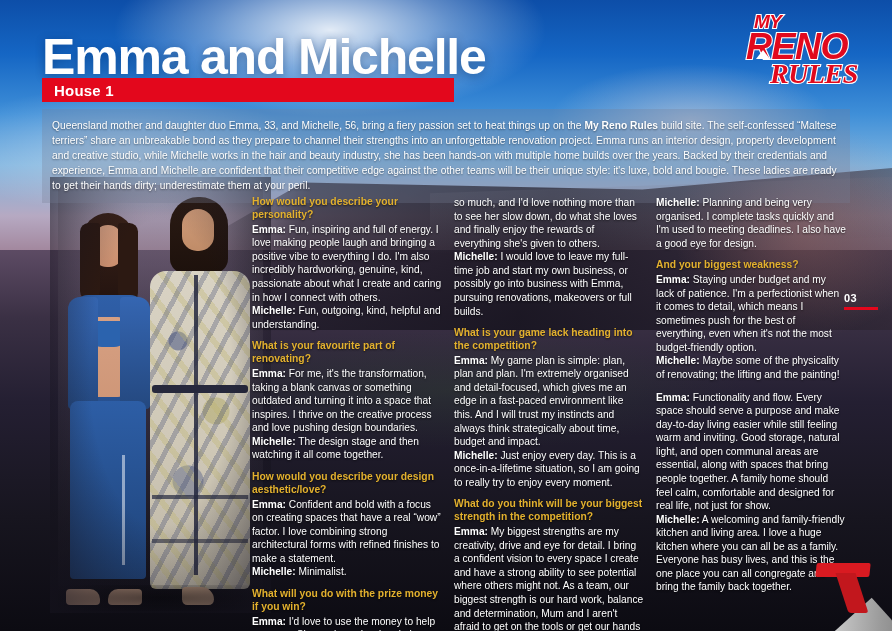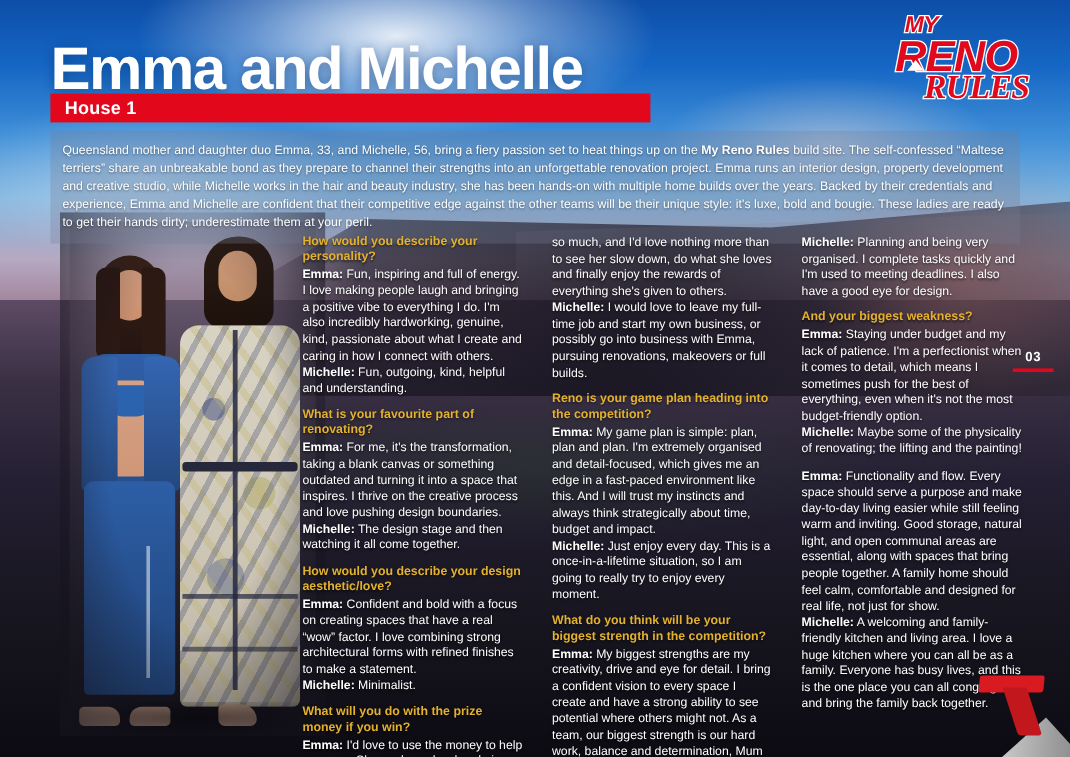--- a/index.html
+++ b/index.html
@@ -214,21 +214,21 @@
     font-weight: bold;
     color: #ffffff;
     letter-spacing: -1.2px;
     line-height: 1;
     text-shadow: 0 2px 10px rgba(0,40,90,0.45);
     white-space: nowrap;
   }
   .house-banner {
     position: absolute;
     left: 42px; top: 78px;
-    width: 500px; height: 24px;
+    width: 412px; height: 24px;
     background: #e3071c;
     display: flex;
     align-items: center;
   }
   .house-banner span {
     color: #fff;
     font-size: 15px;
     font-weight: bold;
     padding-left: 12px;
     letter-spacing: 0.2px;
@@ -278,21 +278,21 @@
     box-sizing: border-box;
   }
   .intro b { font-weight: bold; }
 
   
   .cols {
     position: absolute;
     left: 252px; top: 196px;
     width: 600px; height: 400px;
     display: flex;
-    gap: 24px;
+    gap: 12px;
   }
   .col { width: 190px; }
   .qa-block { margin-bottom: 9px; }
   .q {
     color: #e3b12e;
     font-weight: bold;
     font-size: 10.3px;
     line-height: 1.25;
     margin-bottom: 1px;
     text-shadow: 0 1px 2px rgba(0,0,0,0.6);
@@ -309,21 +309,21 @@
     color: #ffffff;
     font-size: 10.2px;
     line-height: 1.33;
     text-shadow: 0 1px 2px rgba(0,0,0,0.65);
   }
 
   
   .pageno {
     position: absolute;
     right: 14px; top: 292px;
-    text-align: center;
+    text-align: left;
   }
   .pageno .num {
     color: #ffffff;
     font-size: 11px;
     font-weight: bold;
     letter-spacing: 0.5px;
   }
   .pageno .rule {
     margin-top: 3px;
     width: 34px; height: 3px;
@@ -445,21 +445,21 @@
           <div class="q">What will you do with the prize money if you win?</div>
           <div class="a"><span class="who">Emma:</span><span> I'd love to use the money to help my mum. She works so hard and gives</span></div>
         </div>
       </div>
       <div class="col">
         <div class="cont">so much, and I'd love nothing more than to see her slow down, do what she loves and finally enjoy the rewards of everything she's given to others.</div>
         <div class="qa-block">
           <div class="a"><span class="who">Michelle:</span><span> I would love to leave my full-time job and start my own business, or possibly go into business with Emma, pursuing renovations, makeovers or full builds.</span></div>
         </div>
         <div class="qa-block">
-          <div class="q">Reno is your game plan heading into the competition?</div>
+          <div class="q">What is your game lack heading into the competition?</div>
           <div class="a"><span class="who">Emma:</span><span> My game plan is simple: plan, plan and plan. I'm extremely organised and detail-focused, which gives me an edge in a fast-paced environment like this. And I will trust my instincts and always think strategically about time, budget and impact.</span></div>
           <div class="a"><span class="who">Michelle:</span><span> Just enjoy every day. This is a once-in-a-lifetime situation, so I am going to really try to enjoy every moment.</span></div>
         </div>
         <div class="qa-block">
           <div class="q">What do you think will be your biggest strength in the competition?</div>
           <div class="a"><span class="who">Emma:</span><span> My biggest strengths are my creativity, drive and eye for detail. I bring a confident vision to every space I create and have a strong ability to see potential where others might not. As a team, our biggest strength is our hard work, balance and determination, Mum and I aren't afraid to get on the tools or get our hands dirty!</span></div>
         </div>
       </div>
       <div class="col">
         <div class="qa-block">

